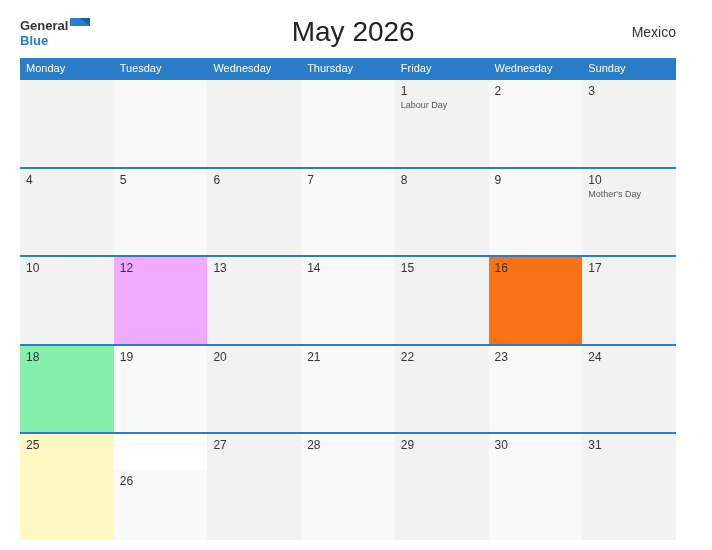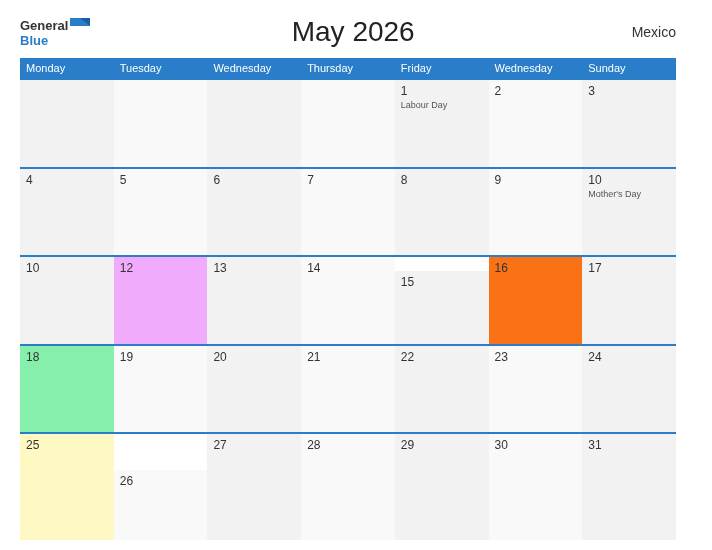--- a/index.html
+++ b/index.html
@@ -195,21 +195,21 @@
           </div>
           <div class="cal-cell" style="background: #f0abfc;">
             <div class="day-num">12</div>
           </div>
           <div class="cal-cell" style="background: rgb(242, 242, 242);">
             <div class="day-num">13</div>
           </div>
           <div class="cal-cell" style="background: rgb(249, 249, 249);">
             <div class="day-num">14</div>
           </div>
-          <div class="cal-cell" style="background: rgb(242, 242, 242); margin-top: 14px;">
+          <div class="cal-cell" style="background: rgb(242, 242, 242);">
             <div class="day-num">15</div>
           </div>
           <div class="cal-cell" style="background: #f97316;">
             <div class="day-num">16</div>
           </div>
           <div class="cal-cell" style="background: rgb(242, 242, 242);">
             <div class="day-num">17</div>
           </div>
         </div>
         <div class="cal-week">

